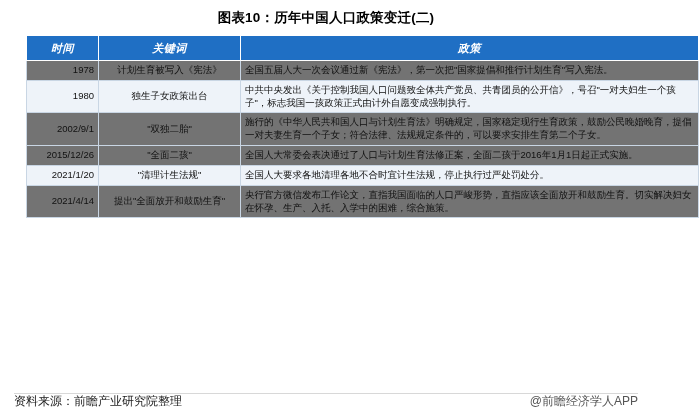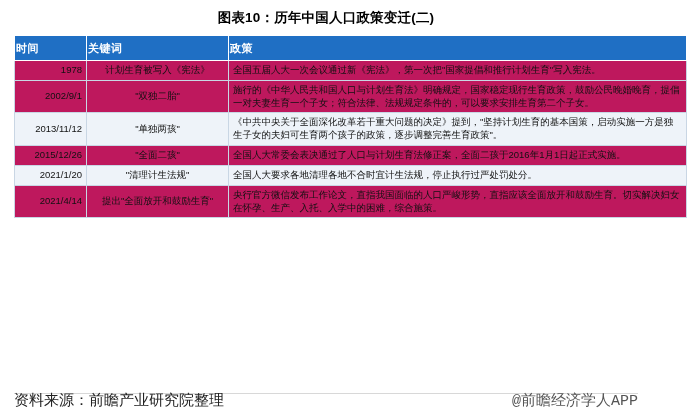--- a/index.html
+++ b/index.html
@@ -12,21 +12,21 @@
     background: #ffffff;
     font-family: "Liberation Sans", "DejaVu Sans", sans-serif;
     color: #1a1a1a;
     overflow: hidden;
   }
   .page {
     position: relative;
     width: 652px;
     height: 416px;
     box-sizing: border-box;
-    padding: 0 14px;
+    padding: 0 26px;
   }
   .title {
     text-align: center;
     font-size: 13.5px;
     font-weight: bold;
     color: #000000;
     padding-top: 9px;
     padding-bottom: 8px;
     letter-spacing: 0.2px;
   }
@@ -36,23 +36,24 @@
     table-layout: fixed;
     font-size: 10px;
   }
   table.main th {
     background: #1f6fc4;
     color: #ffffff;
     font-weight: bold;
     font-size: 11px;
     height: 22px;
     border: 1px solid #ffffff;
-    text-align: left;
+    text-align: center;
     vertical-align: middle;
     letter-spacing: 0.5px;
+    font-style: italic;
   }
   table.main td {
     border: 1px solid #c9d6e4;
     padding: 3px 4px;
     vertical-align: middle;
     line-height: 1.35;
     font-size: 9.5px;
     color: #111111;
   }
   td.c-time {
@@ -65,35 +66,35 @@
     text-align: center;
     padding-left: 5px;
     font-size: 9.5px;
   }
   td.c-pol {
     text-align: left;
     padding-left: 6px;
     padding-right: 6px;
     font-size: 9.5px;
   }
-  tr.odd td { background: #be185d; }
+  tr.odd td { background: #737373; }
   tr.even td { background: #eef3f9; }
   .footer {
     position: absolute;
     left: 14px;
     right: 14px;
     bottom: 6px;
     display: flex;
     justify-content: space-between;
     align-items: center;
-    font-size: 15px;
+    font-size: 12px;
     color: #333333;
   }
   .footer .src { color: #222222; }
-  .footer .brand { color: #555555; font-family: Liberation Mono, monospace; }
+  .footer .brand { color: #555555; }
   .divider {
     position: absolute;
     left: 14px;
     right: 14px;
     bottom: 22px;
     border-top: 1px solid #d8d8d8;
   }
 </style>
 </head>
 <body>
@@ -114,29 +115,29 @@
         <th>关键词</th>
         <th>政策</th>
       </tr>
     </thead>
     <tbody>
       <tr class="odd">
         <td class="c-time">1978</td>
         <td class="c-key">计划生育被写入《宪法》</td>
         <td class="c-pol">全国五届人大一次会议通过新《宪法》，第一次把"国家提倡和推行计划生育"写入宪法。</td>
       </tr>
+      <tr class="even">
+        <td class="c-time">1980</td>
+        <td class="c-key">独生子女政策出台</td>
+        <td class="c-pol">中共中央发出《关于控制我国人口问题致全体共产党员、共青团员的公开信》，号召"一对夫妇生一个孩子"，标志我国一孩政策正式由计外自愿变成强制执行。</td>
+      </tr>
       <tr class="odd">
         <td class="c-time">2002/9/1</td>
         <td class="c-key">"双独二胎"</td>
         <td class="c-pol">施行的《中华人民共和国人口与计划生育法》明确规定，国家稳定现行生育政策，鼓励公民晚婚晚育，提倡一对夫妻生育一个子女；符合法律、法规规定条件的，可以要求安排生育第二个子女。</td>
-      </tr>
-      <tr class="even">
-        <td class="c-time">2013/11/12</td>
-        <td class="c-key">"单独两孩"</td>
-        <td class="c-pol">《中共中央关于全面深化改革若干重大问题的决定》提到，"坚持计划生育的基本国策，启动实施一方是独生子女的夫妇可生育两个孩子的政策，逐步调整完善生育政策"。</td>
       </tr>
       <tr class="odd">
         <td class="c-time">2015/12/26</td>
         <td class="c-key">"全面二孩"</td>
         <td class="c-pol">全国人大常委会表决通过了人口与计划生育法修正案，全面二孩于2016年1月1日起正式实施。</td>
       </tr>
       <tr class="even">
         <td class="c-time">2021/1/20</td>
         <td class="c-key">"清理计生法规"</td>
         <td class="c-pol">全国人大要求各地清理各地不合时宜计生法规，停止执行过严处罚处分。</td>

